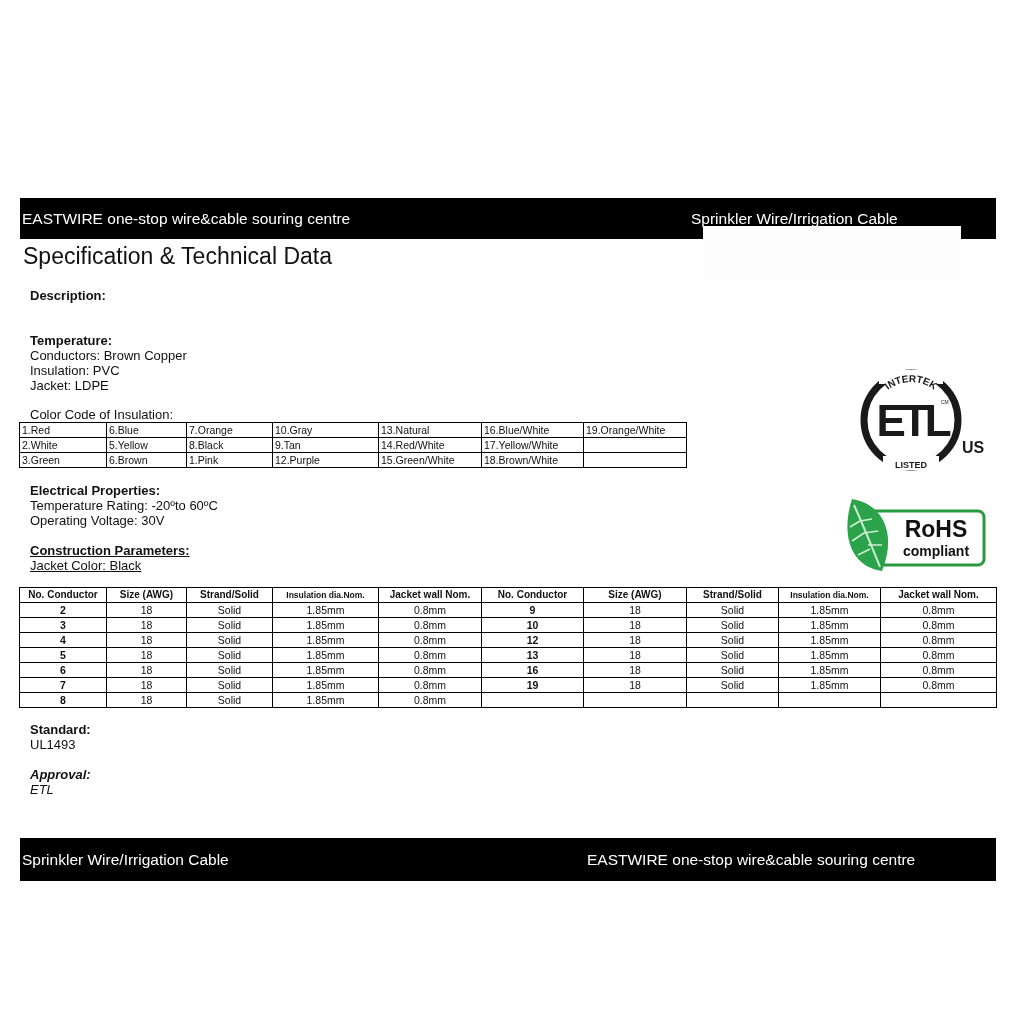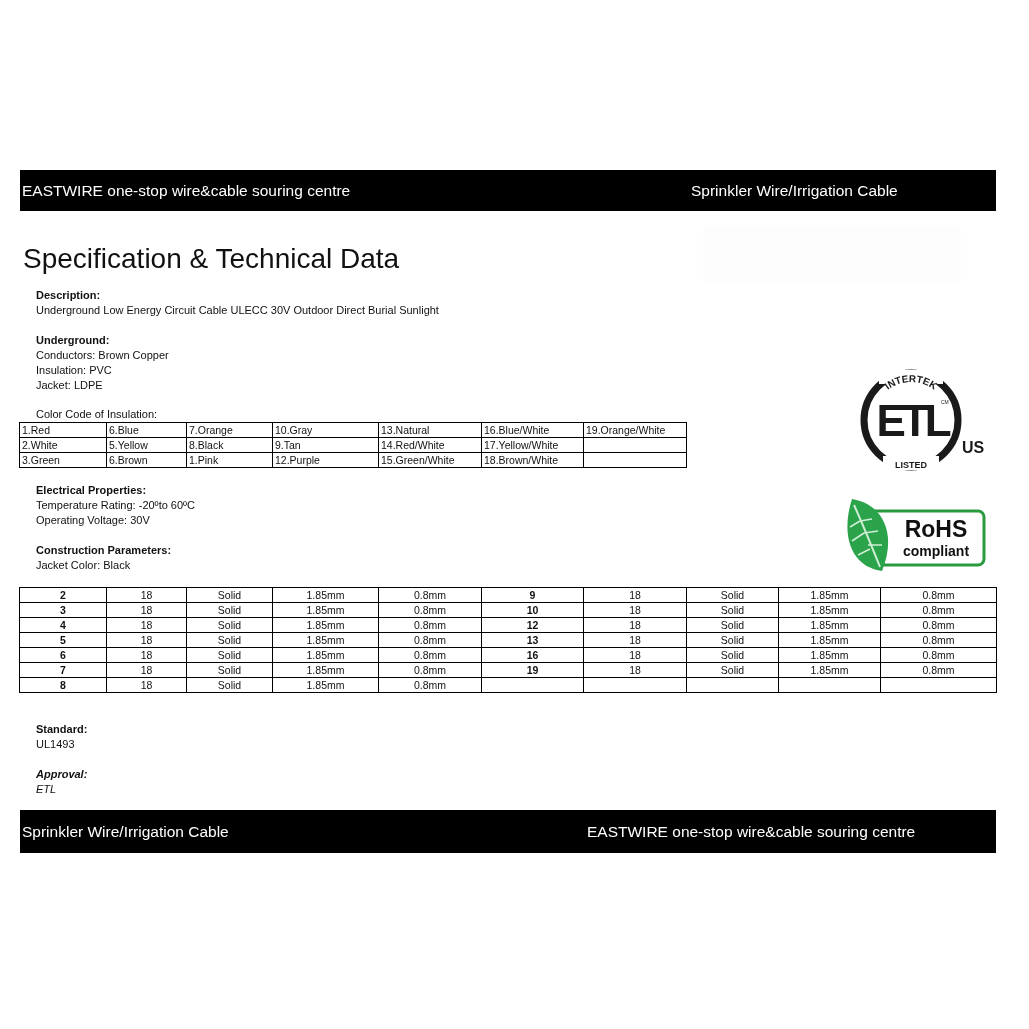--- a/index.html
+++ b/index.html
@@ -2,32 +2,32 @@
 <html><head>
   <meta charset="utf-8">
   <style>
     html, body { margin: 0; padding: 0; background: #ffffff; }
     body {
       width: 1029px; height: 1029px; position: relative; overflow: hidden;
       font-family: "Liberation Sans", "DejaVu Sans", sans-serif; color: #111;
     }
     .band {
       position: absolute; left: 20px; width: 976px; background: #000; color: #fff;
-      font-size: 15.5px; display: flex; align-items: center;
+      font-size: 15.5px; display: flex; align-items: center; margin-top: 28px;
     }
     .band.top { top: 170px; height: 41px; }
     .band.bottom { top: 810px; height: 43px; }
     .band .l { position: absolute; left: 2px; }
     .band.top .r { position: absolute; left: 671px; }
     .band.bottom .r { position: absolute; left: 567px; }
 
-    .title { position: absolute; left: 23px; top: 243px; font-size: 28px; color: #111; }
+    .title { position: absolute; left: 23px; top: 243px; font-size: 23px; color: #111; }
     .faint-box { position: absolute; left: 703px; top: 226px; width: 258px; height: 58px; background: #fdfdfd; }
 
-    .sec { position: absolute; left: 36px; font-size: 11px; line-height: 15px; }
+    .sec { position: absolute; left: 30px; font-size: 13px; line-height: 15px; }
     .sec .h { font-weight: bold; }
 
     table { border-collapse: collapse; position: absolute; font-size: 10.5px; border-radius: 20px; }
     table td, table th { border: 1px solid #000; padding: 0; }
 
     .cc { left: 19px; top: 422px; }
     .cc td { height: 14px; line-height: 14px; padding-left: 2px; font-weight: normal; }
 
     .spec { left: 19px; top: 587px; width: 977px; table-layout: fixed; }
     .spec th { font-weight: bold; height: 14px; line-height: 14px; text-align: center; font-size: 10px; }
@@ -45,25 +45,24 @@
 <div class="band top">
   <span class="l">EASTWIRE one-stop wire&amp;cable souring centre</span>
   <span class="r">Sprinkler Wire/Irrigation Cable</span>
 </div>
 
 <div class="title">Specification &amp; Technical Data</div>
 <div class="faint-box"></div>
 
 <div class="sec" style="top:288px;">
   <div class="h">Description:</div>
-  <div>Underground Low Energy Circuit Cable ULECC 30V Outdoor Direct Burial Sunlight</div>
 </div>
 
 <div class="sec" style="top:333px;">
-  <div class="h">Underground:</div>
+  <div class="h">Temperature:</div>
   <div>Conductors: Brown Copper</div>
   <div>Insulation: PVC</div>
   <div>Jacket: LDPE</div>
 </div>
 
 <div class="sec" style="top:407px;">Color Code of Insulation:</div>
 
 <table class="cc">
   <colgroup>
     <col style="width:87px">
@@ -104,39 +103,51 @@
   </tr>
 </tbody>
   </table>
 
 <div class="sec" style="top:483px;">
   <div class="h">Electrical Properties:</div>
   <div>Temperature Rating: -20ºto 60ºC</div>
   <div>Operating Voltage: 30V</div>
 </div>
 
-<div class="sec" style="top:543px;">
+<div class="sec" style="top:543px;text-decoration:underline;">
   <div class="h">Construction Parameters:</div>
   <div>Jacket Color: Black</div>
 </div>
 
 <table class="spec">
   <colgroup>
     <col style="width:87px">
       <col style="width:80px">
       <col style="width:86px">
       <col style="width:106px">
       <col style="width:103px">
     <col style="width:102px">
       <col style="width:103px">
       <col style="width:92px">
       <col style="width:102px">
       <col style="width:116px">
   </colgroup>
   <tbody>
+      <tr>
+    <th>No. Conductor</th>
+    <th>Size (AWG)</th>
+    <th>Strand/Solid</th>
+    <th class="small">Insulation dia.Nom.</th>
+    <th>Jacket wall Nom.</th>
+    <th>No. Conductor</th>
+    <th>Size (AWG)</th>
+    <th>Strand/Solid</th>
+    <th class="small">Insulation dia.Nom.</th>
+    <th>Jacket wall Nom.</th>
+  </tr>
   <tr>
     <td class="num">2</td>
     <td>18</td>
     <td>Solid</td>
     <td>1.85mm</td>
     <td>0.8mm</td>
     <td class="num">9</td>
     <td>18</td>
     <td>Solid</td>
     <td>1.85mm</td>

